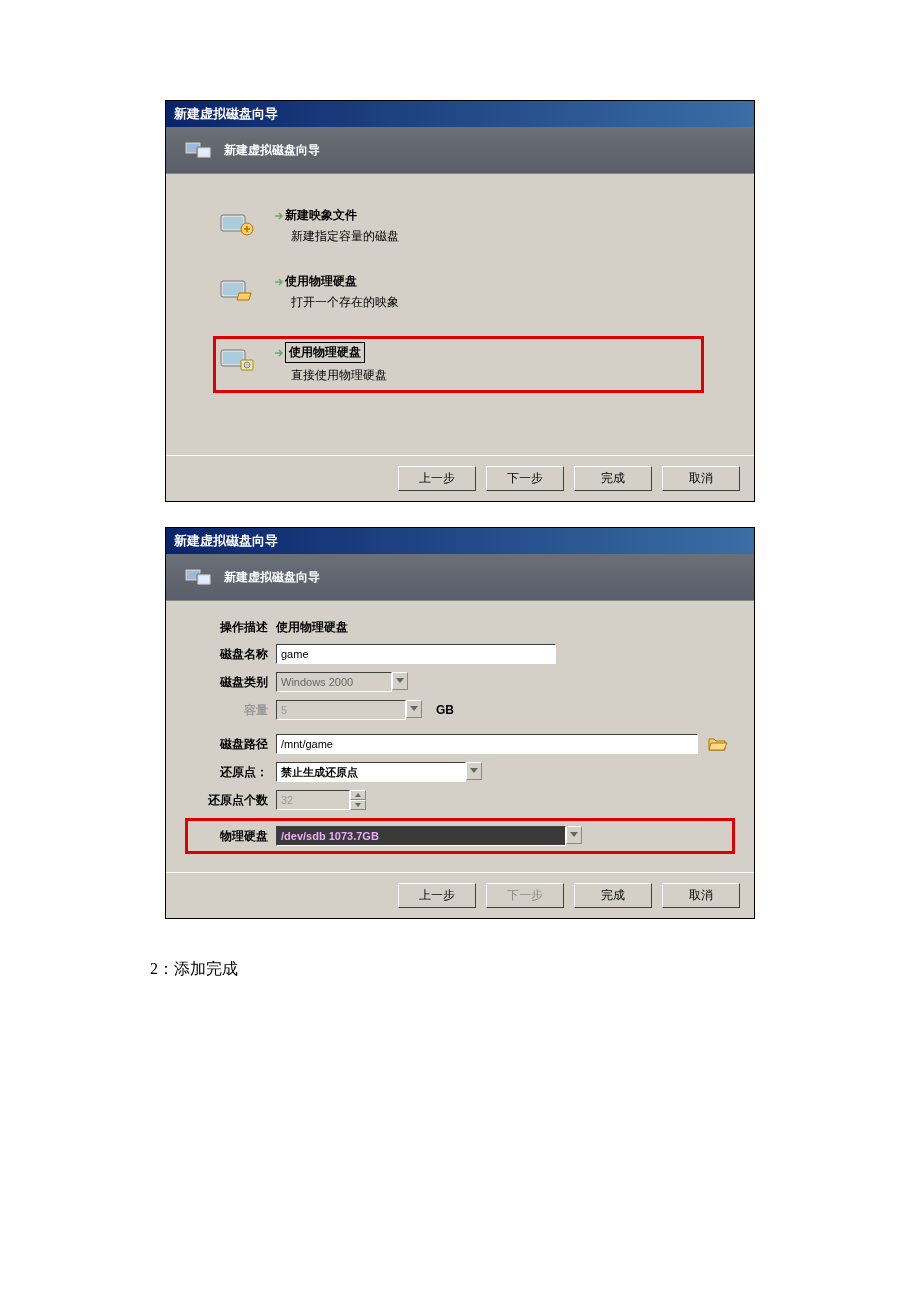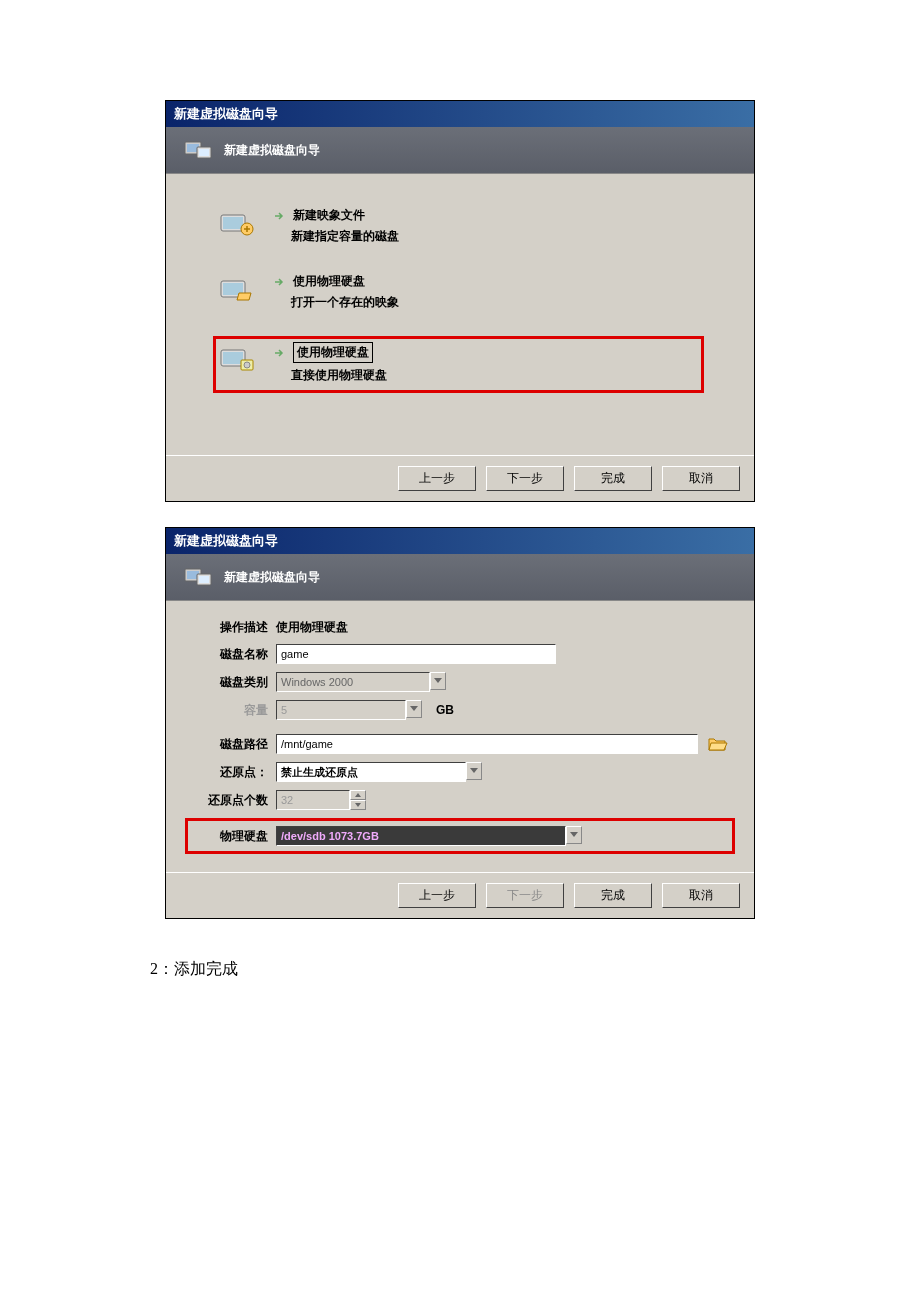--- a/index.html
+++ b/index.html
@@ -77,38 +77,38 @@
       flex-shrink: 0;
     }
     .option-text {
       display: flex;
       flex-direction: column;
       gap: 4px;
     }
     .option-title-row {
       display: flex;
       align-items: center;
-      gap: 8px;
+      gap: 0;
     }
     .arrow-icon {
       width: 12px;
       height: 12px;
       flex-shrink: 0;
     }
     .option-title {
       font-weight: bold;
       font-size: 12px;
     }
     .option-title.boxed {
       border: 1px solid #000;
       padding: 1px 3px;
       background: #d4d0c8;
     }
     .option-desc {
-      font-weight: bold;
+      font-weight: normal;
       font-size: 12px;
       margin-left: 18px;
     }
     .button-bar {
       background: #d4d0c8;
       padding: 10px 14px;
       display: flex;
       justify-content: flex-end;
       gap: 10px;
       border-top: 1px solid #fff;
@@ -317,21 +317,21 @@
     </div>
 
     <div class="form-row">
       <span class="form-label">磁盘名称</span>
       <input class="form-input" style="width: 280px;" value="game">
     </div>
 
     <div class="form-row">
       <span class="form-label">磁盘类别</span>
       <div style="display:flex">
-        <input class="form-input disabled" style="width: 154px;" disabled="" value="Windows 2000">
+        <input class="form-input disabled" style="width: 116px;" disabled="" value="Windows 2000">
         <span class="dropdown-arrow">
           <svg width="8" height="6" viewBox="0 0 8 6">
               <path d="M0 0 L8 0 L4 5 Z" fill="#666"></path>
             </svg>
         </span>
       </div>
     </div>
 
     <div class="form-row">
       <span class="form-label" style="color:#999">容量</span>

